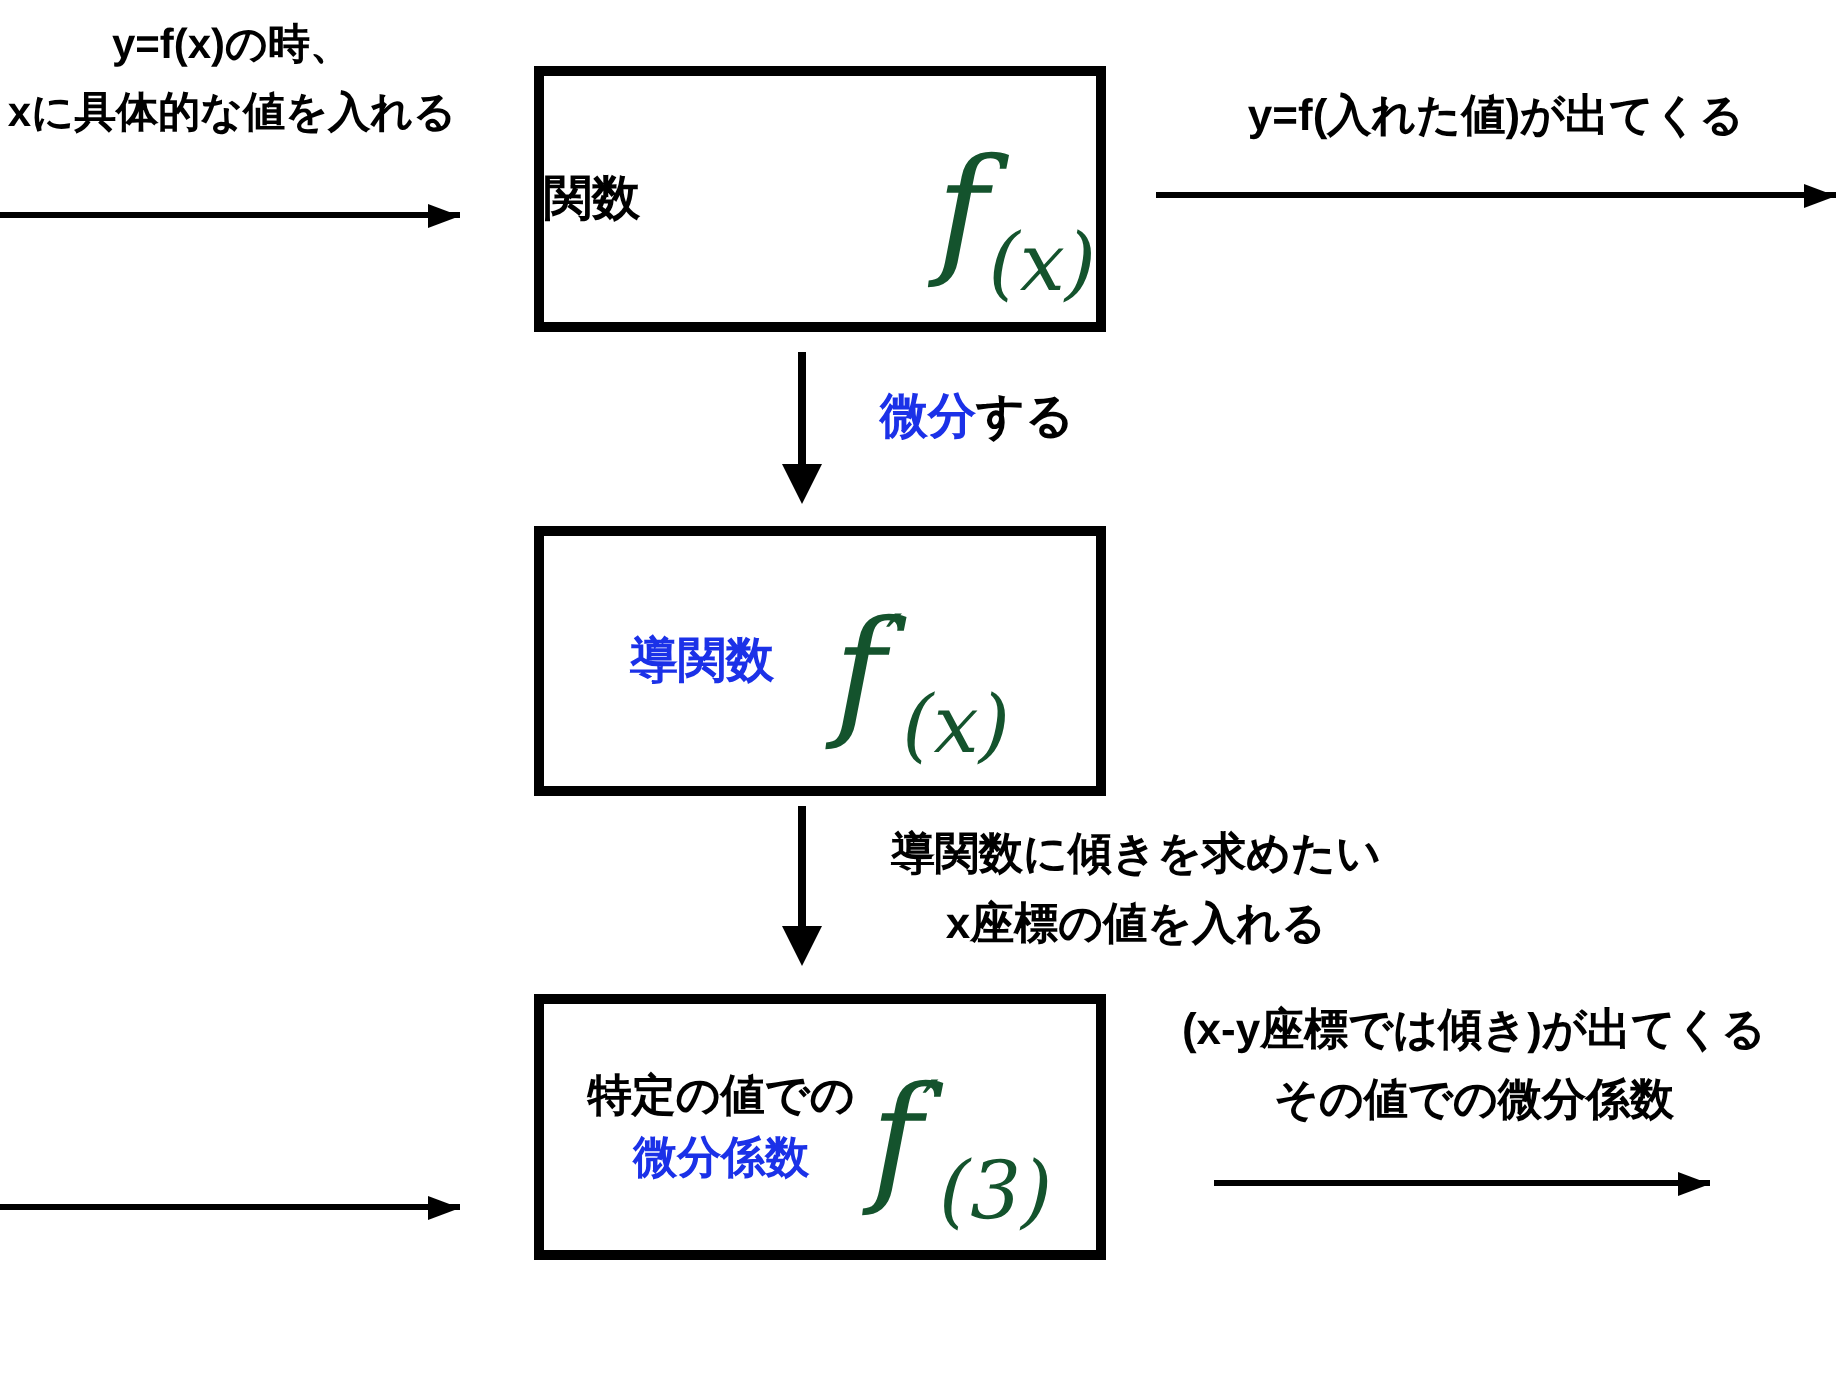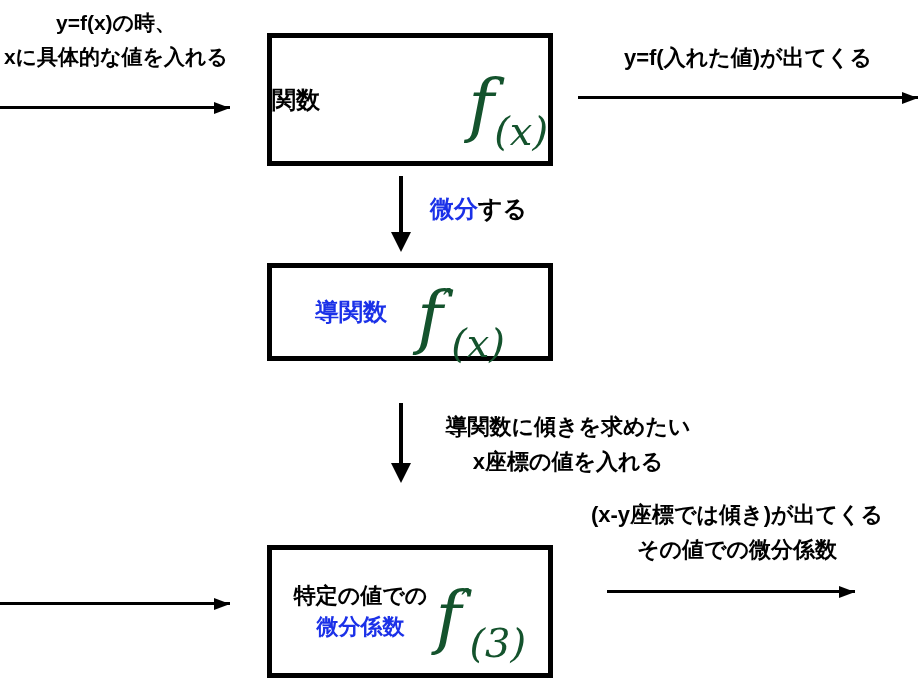--- a/index.html
+++ b/index.html
@@ -12,22 +12,22 @@
   .annot { position:absolute; font-weight:bold; color:#000; line-height:1.6; }
   .center { text-align:center; }
 
   
   .box {
     position:absolute; left:267px; width:286px; box-sizing:border-box;
     border:5px solid #000; background:#fff;
     display:flex; align-items:center; justify-content:center;
   }
   .box-function   { top:33px;  height:133px; gap:52px;justify-content:space-between; }
-  .box-derivative { top:263px; height:98px; gap:30px;text-align:center; }
-  .box-coefficient{ top:497px; height:133px; gap:8px;margin-top:48px; }
+  .box-derivative { top:263px; height:135px; gap:30px;text-align:center; }
+  .box-coefficient{ top:497px; height:133px; gap:8px; }
   .box-title { font-weight:bold; font-size:24px; line-height:1.4; }
 
   
   .math { font-family:"DejaVu Serif","Liberation Serif",serif; font-style:italic;
           color:#14532d; line-height:1; white-space:nowrap; position:relative; top:5px; }
   .mf    { font-size:70px; }
   .mprime{ font-size:36px; position:relative; top:-27px; }
   .msub  { font-size:40px; position:relative; top:16px; }
 
   
@@ -60,21 +60,21 @@
     <span class="box-title jp">関数</span>
     <span class="math"><span class="mf">f</span><span class="mprime"></span><span class="msub">(x)</span></span>
   </div>
 
   <div class="annot center" style="left:582px; top:40px; width:332px; font-size:22px;">
     <div>y=f(入れた値)が出てくる</div>
   </div>
   <div class="harrow" style="left:578px; top:96px; width:340px;"></div>
 
   <div class="varrow" style="left:399px; top:176px; height:57px;"></div>
-  <div class="annot" style="left:430px; top:197px; font-size:24px; line-height:1;">
+  <div class="annot" style="left:440px; top:197px; font-size:24px; line-height:1;">
     <span class="blue">微分</span><span>する</span>
   </div>
 
   <div class="box box-derivative">
     <span class="box-title jp blue">導関数</span>
     <span class="math"><span class="mf">f</span><span class="mprime">′</span><span class="msub">(x)</span></span>
   </div>
 
   <div class="varrow" style="left:399px; top:403px; height:61px;"></div>
   <div class="annot center" style="left:420px; top:409px; width:296px; font-size:22px;">

